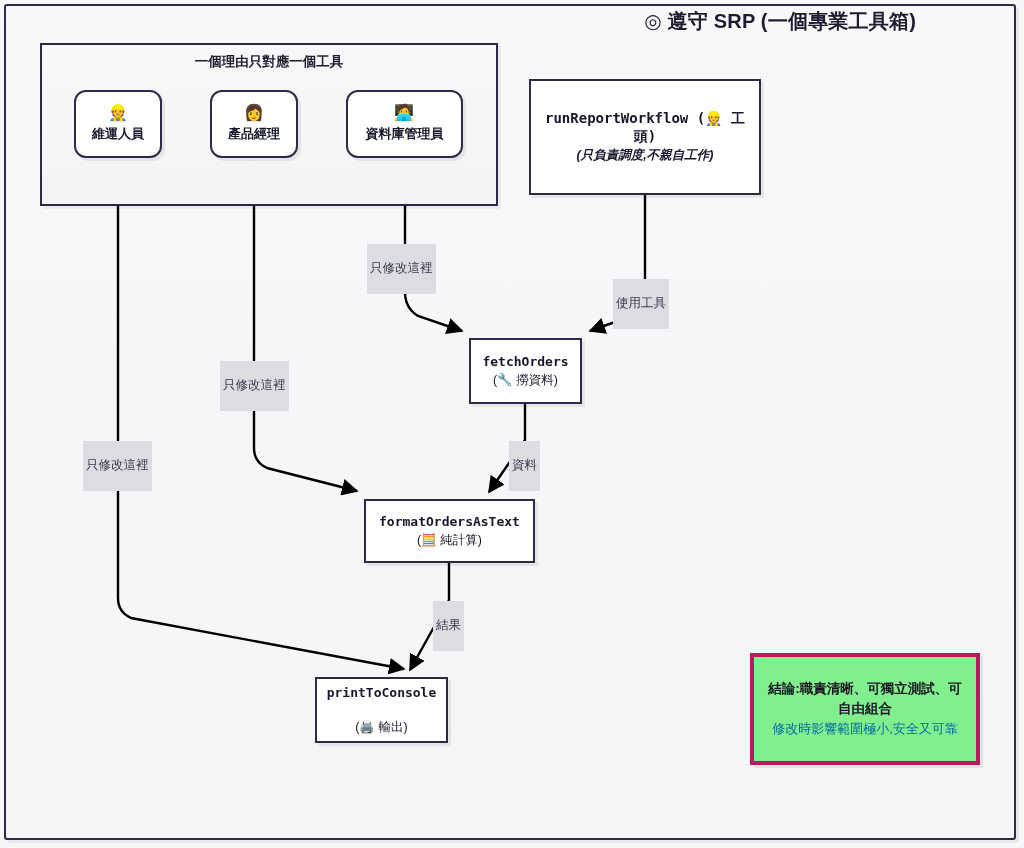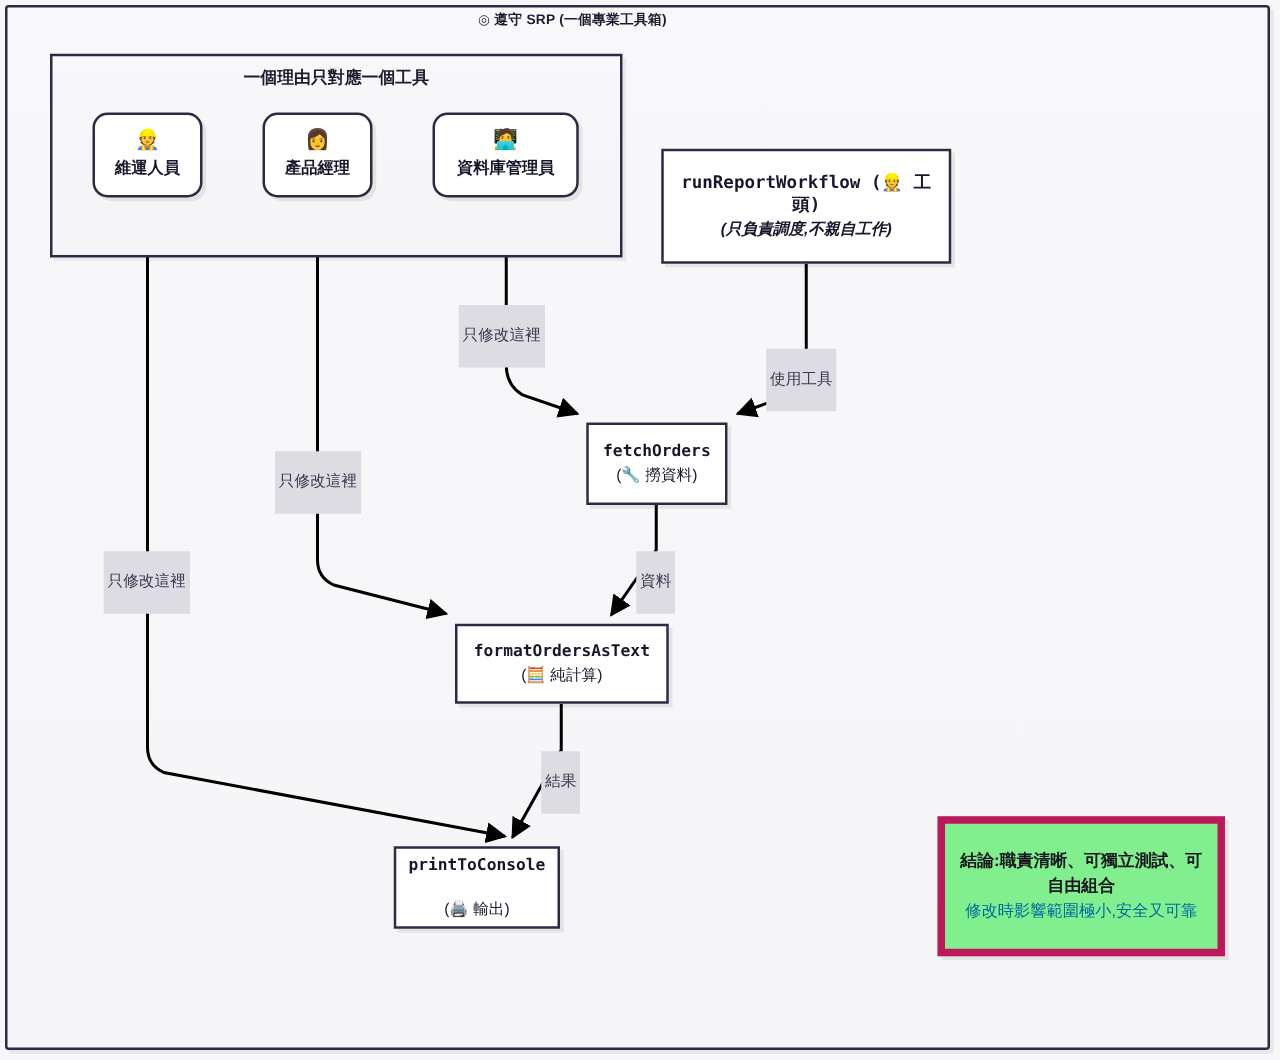--- a/index.html
+++ b/index.html
@@ -25,22 +25,22 @@
     border-radius: 3px;
     background: linear-gradient(180deg, #f8f8fb 0%, #f5f5f8 100%);
     box-sizing: border-box;
     box-shadow: 3px 3px 0 rgba(0,0,0,0.06);
   }
   #diagram-title {
     position: absolute;
     left: 0;
     top: 8px;
     width: 916px;
-    text-align: center;
-    font-size: 11px;
+    text-align: right;
+    font-size: 20px;
     font-weight: bold;
     color: #1c1c2e;
     letter-spacing: 0.2px;
   }
   
   .cluster {
     position: absolute;
     border: 2px solid #2b2b45;
     background: linear-gradient(180deg, #f8f8fb 0%, #f4f4f7 100%);
     box-sizing: border-box;
@@ -90,35 +90,34 @@
     font-size: 13px;
     font-weight: bold;
     font-family: "Liberation Sans", "DejaVu Sans", sans-serif;
   }
 
   #node-ops      { left: 74px;  top: 90px;  width: 88px;  height: 68px; }
   #node-pm       { left: 210px; top: 90px;  width: 88px;  height: 68px; }
   #node-dba      { left: 346px; top: 90px;  width: 117px; height: 68px; }
 
   #node-workflow {
-    left: 529px; top: 79px; width: 232px; height: 92px;
+    left: 529px; top: 79px; width: 232px; height: 116px;
     padding: 6px 10px;
-    margin-top: 40px;
   }
   #node-workflow .line1 { font-size: 14px; }
   #node-workflow .line2 { font-style: italic; font-weight: bold; font-size: 12.5px; }
 
   #node-fetch    { left: 469px; top: 338px; width: 113px; height: 66px; }
   #node-format   { left: 364px; top: 499px; width: 171px; height: 64px; }
   #node-print    { left: 315px; top: 677px; width: 133px; height: 66px; gap: 15px; }
 
   #node-conclusion {
     left: 750px; top: 653px; width: 230px; height: 112px;
     background: #82ef8f;
-    border: 6px solid #be185d;
+    border: 4px solid #be185d;
     padding: 6px 12px;
   }
   #node-conclusion .c-title {
     font-size: 13.5px; font-weight: bold; line-height: 1.45; color: #16161f;
   }
   #node-conclusion .c-sub {
     font-size: 13px; line-height: 1.45; color: #0369a1; margin-top: 2px;
   }
 
   

